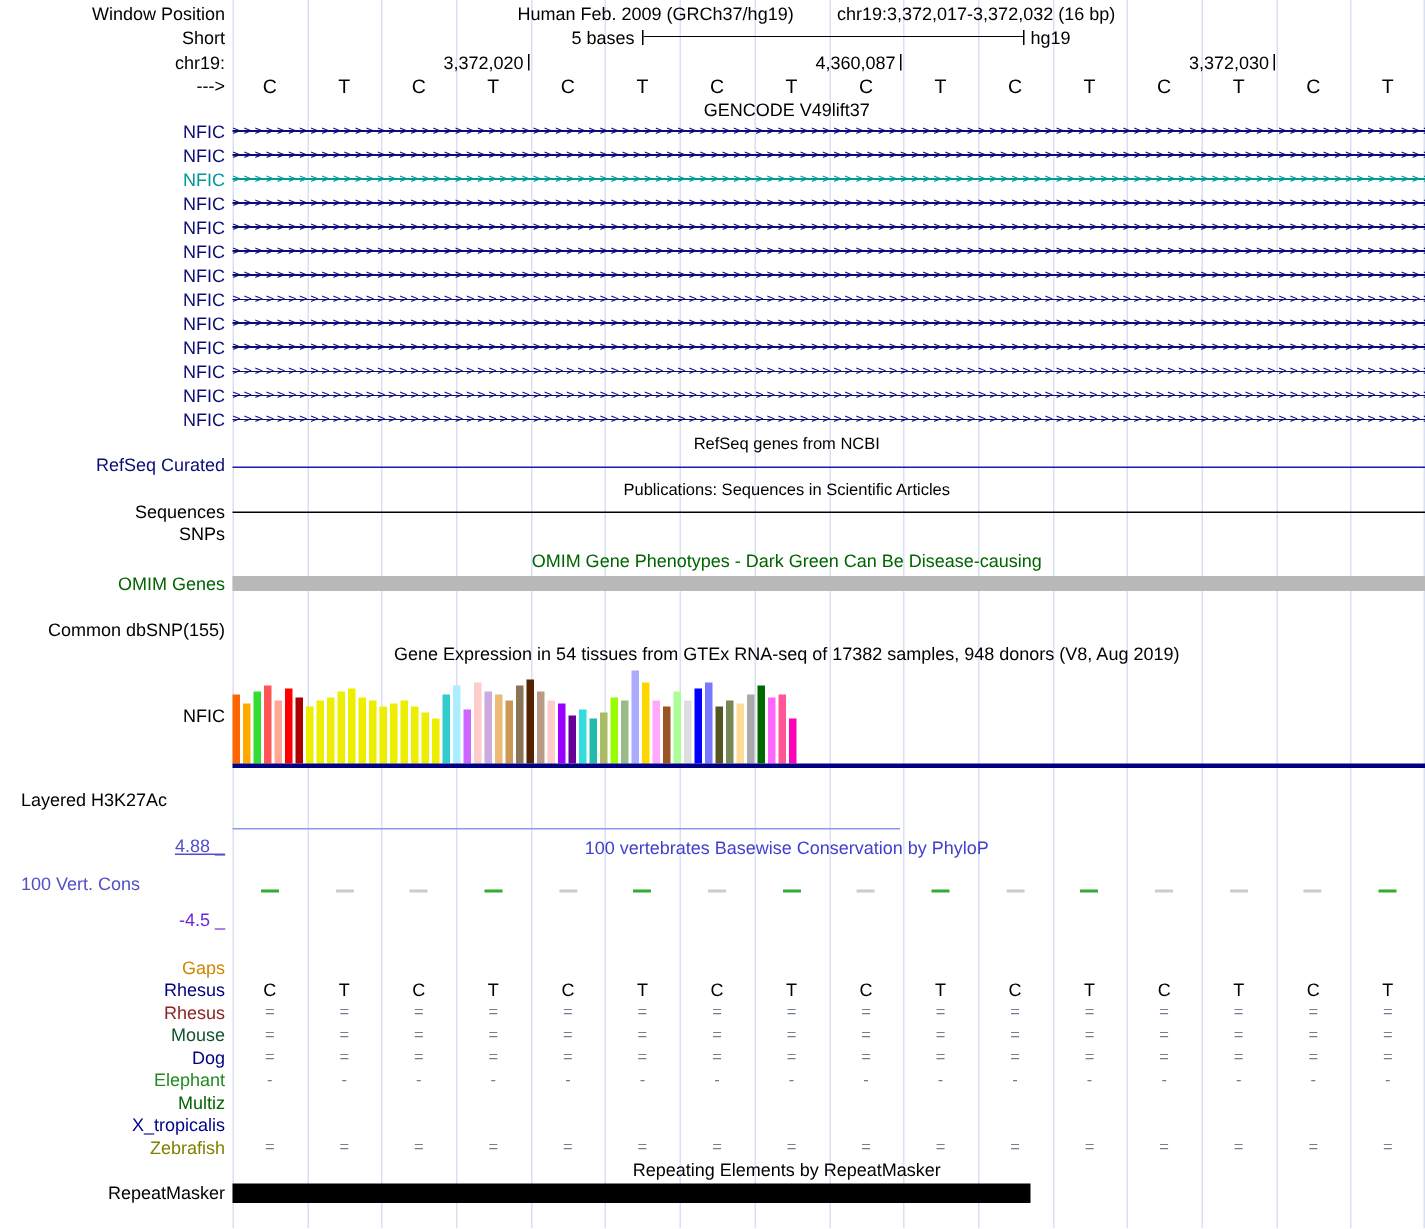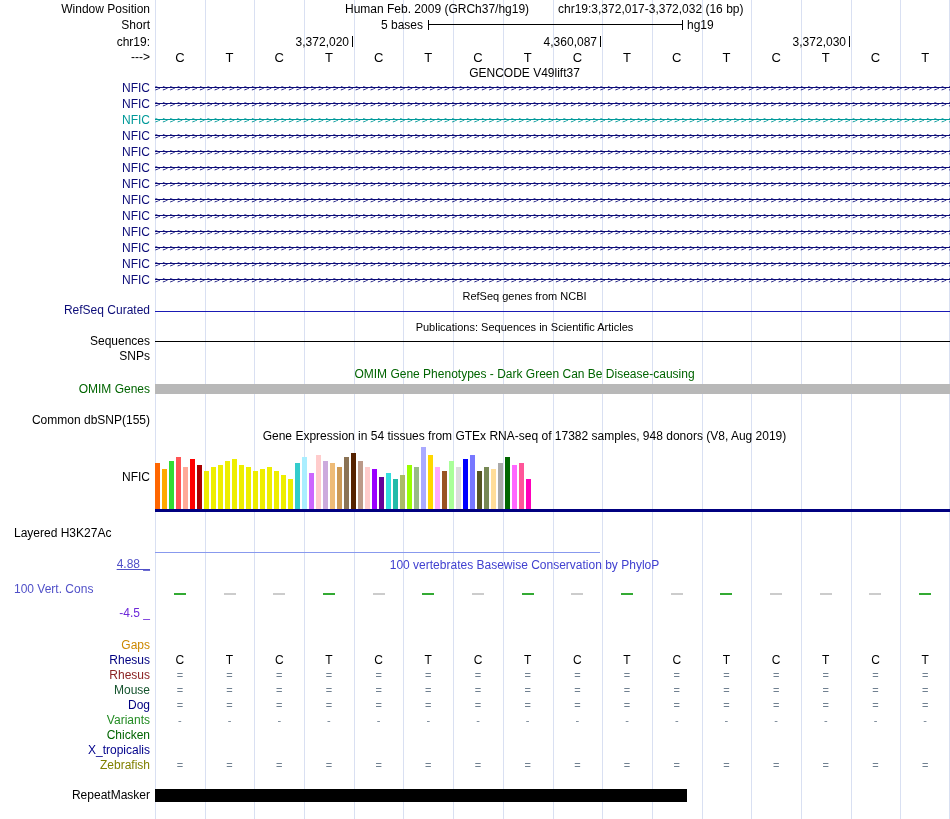--- a/index.html
+++ b/index.html
@@ -292,40 +292,40 @@
         <span class="seqcell" style="left: 347.812px; width: 49.6875px; color: rgb(112, 128, 144); font-size: 11px;">=</span>
         <span class="seqcell" style="left: 397.5px; width: 49.6875px; color: rgb(112, 128, 144); font-size: 11px;">=</span>
         <span class="seqcell" style="left: 447.188px; width: 49.6875px; color: rgb(112, 128, 144); font-size: 11px;">=</span>
         <span class="seqcell" style="left: 496.875px; width: 49.6875px; color: rgb(112, 128, 144); font-size: 11px;">=</span>
         <span class="seqcell" style="left: 546.562px; width: 49.6875px; color: rgb(112, 128, 144); font-size: 11px;">=</span>
         <span class="seqcell" style="left: 596.25px; width: 49.6875px; color: rgb(112, 128, 144); font-size: 11px;">=</span>
         <span class="seqcell" style="left: 645.938px; width: 49.6875px; color: rgb(112, 128, 144); font-size: 11px;">=</span>
         <span class="seqcell" style="left: 695.625px; width: 49.6875px; color: rgb(112, 128, 144); font-size: 11px;">=</span>
         <span class="seqcell" style="left: 745.312px; width: 49.6875px; color: rgb(112, 128, 144); font-size: 11px;">=</span>
       </div>
-      <div class="label" style="top: 714px; color: rgb(34, 139, 34);">Variants</div>
+      <div class="label" style="top: 714px; color: rgb(34, 139, 34);">Elephant</div>
       <div class="seqrow" style="top: 714px;">
         <span class="seqcell" style="left: 0px; width: 49.6875px; color: rgb(112, 128, 144); font-size: 11px;">-</span>
         <span class="seqcell" style="left: 49.6875px; width: 49.6875px; color: rgb(112, 128, 144); font-size: 11px;">-</span>
         <span class="seqcell" style="left: 99.375px; width: 49.6875px; color: rgb(112, 128, 144); font-size: 11px;">-</span>
         <span class="seqcell" style="left: 149.062px; width: 49.6875px; color: rgb(112, 128, 144); font-size: 11px;">-</span>
         <span class="seqcell" style="left: 198.75px; width: 49.6875px; color: rgb(112, 128, 144); font-size: 11px;">-</span>
         <span class="seqcell" style="left: 248.438px; width: 49.6875px; color: rgb(112, 128, 144); font-size: 11px;">-</span>
         <span class="seqcell" style="left: 298.125px; width: 49.6875px; color: rgb(112, 128, 144); font-size: 11px;">-</span>
         <span class="seqcell" style="left: 347.812px; width: 49.6875px; color: rgb(112, 128, 144); font-size: 11px;">-</span>
         <span class="seqcell" style="left: 397.5px; width: 49.6875px; color: rgb(112, 128, 144); font-size: 11px;">-</span>
         <span class="seqcell" style="left: 447.188px; width: 49.6875px; color: rgb(112, 128, 144); font-size: 11px;">-</span>
         <span class="seqcell" style="left: 496.875px; width: 49.6875px; color: rgb(112, 128, 144); font-size: 11px;">-</span>
         <span class="seqcell" style="left: 546.562px; width: 49.6875px; color: rgb(112, 128, 144); font-size: 11px;">-</span>
         <span class="seqcell" style="left: 596.25px; width: 49.6875px; color: rgb(112, 128, 144); font-size: 11px;">-</span>
         <span class="seqcell" style="left: 645.938px; width: 49.6875px; color: rgb(112, 128, 144); font-size: 11px;">-</span>
         <span class="seqcell" style="left: 695.625px; width: 49.6875px; color: rgb(112, 128, 144); font-size: 11px;">-</span>
         <span class="seqcell" style="left: 745.312px; width: 49.6875px; color: rgb(112, 128, 144); font-size: 11px;">-</span>
       </div>
-      <div class="label" style="top: 729px; color: rgb(0, 100, 0);">Chicken</div>
+      <div class="label" style="top: 729px; color: rgb(0, 100, 0);">Multiz</div>
       <div class="seqrow" style="top: 729px;"></div>
       <div class="label" style="top: 744px; color: rgb(0, 0, 139);">X_tropicalis</div>
       <div class="seqrow" style="top: 744px;"></div>
       <div class="label" style="top: 759px; color: rgb(128, 128, 0);">Zebrafish</div>
       <div class="seqrow" style="top: 759px;">
         <span class="seqcell" style="left: 0px; width: 49.6875px; color: rgb(112, 128, 144); font-size: 11px;">=</span>
         <span class="seqcell" style="left: 49.6875px; width: 49.6875px; color: rgb(112, 128, 144); font-size: 11px;">=</span>
         <span class="seqcell" style="left: 99.375px; width: 49.6875px; color: rgb(112, 128, 144); font-size: 11px;">=</span>
         <span class="seqcell" style="left: 149.062px; width: 49.6875px; color: rgb(112, 128, 144); font-size: 11px;">=</span>
         <span class="seqcell" style="left: 198.75px; width: 49.6875px; color: rgb(112, 128, 144); font-size: 11px;">=</span>
@@ -336,15 +336,16 @@
         <span class="seqcell" style="left: 447.188px; width: 49.6875px; color: rgb(112, 128, 144); font-size: 11px;">=</span>
         <span class="seqcell" style="left: 496.875px; width: 49.6875px; color: rgb(112, 128, 144); font-size: 11px;">=</span>
         <span class="seqcell" style="left: 546.562px; width: 49.6875px; color: rgb(112, 128, 144); font-size: 11px;">=</span>
         <span class="seqcell" style="left: 596.25px; width: 49.6875px; color: rgb(112, 128, 144); font-size: 11px;">=</span>
         <span class="seqcell" style="left: 645.938px; width: 49.6875px; color: rgb(112, 128, 144); font-size: 11px;">=</span>
         <span class="seqcell" style="left: 695.625px; width: 49.6875px; color: rgb(112, 128, 144); font-size: 11px;">=</span>
         <span class="seqcell" style="left: 745.312px; width: 49.6875px; color: rgb(112, 128, 144); font-size: 11px;">=</span>
       </div>
     </div>
 
+  <div class="title" style="top:774px">Repeating Elements by RepeatMasker</div>
   <div class="label" style="top:789px">RepeatMasker</div>
   <div id="repeat-bar" style="background: rgb(0, 0, 0);"></div>
 </div>
 
 </body></html>

